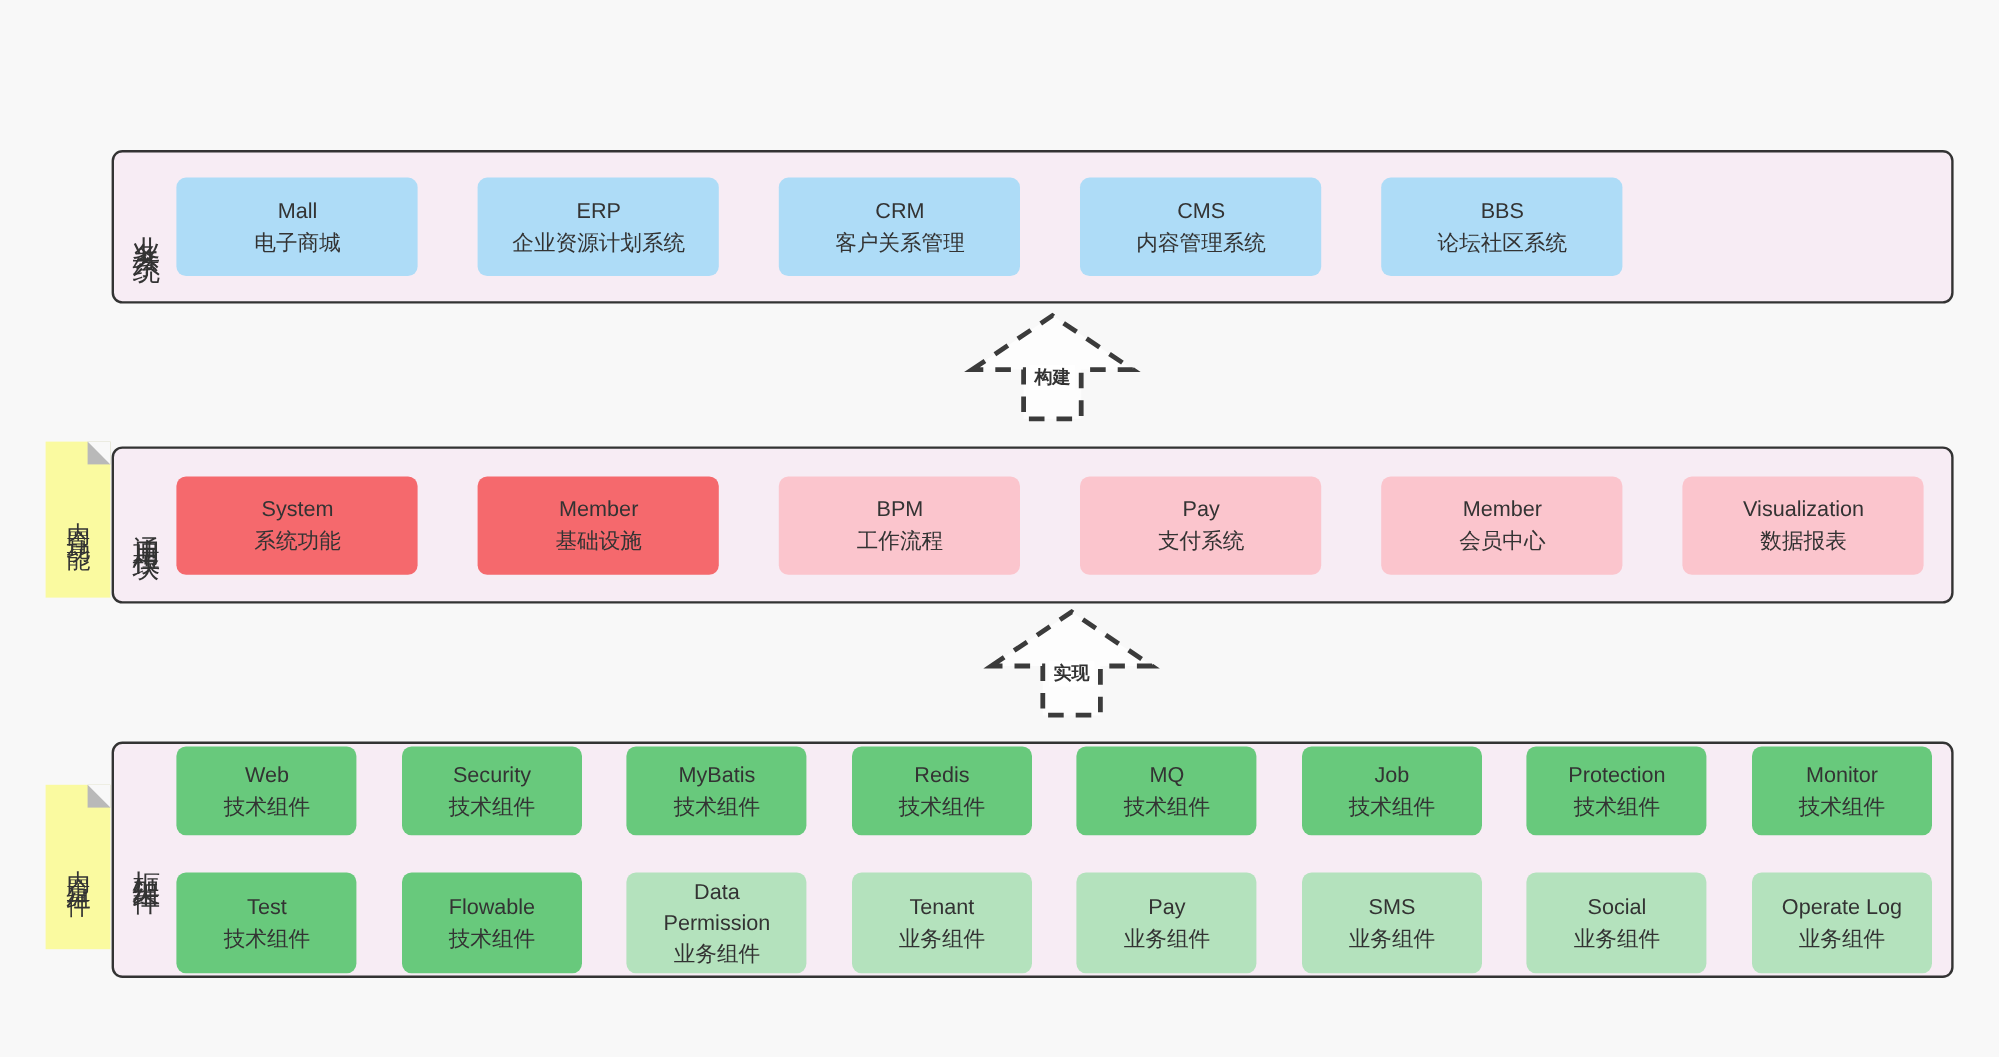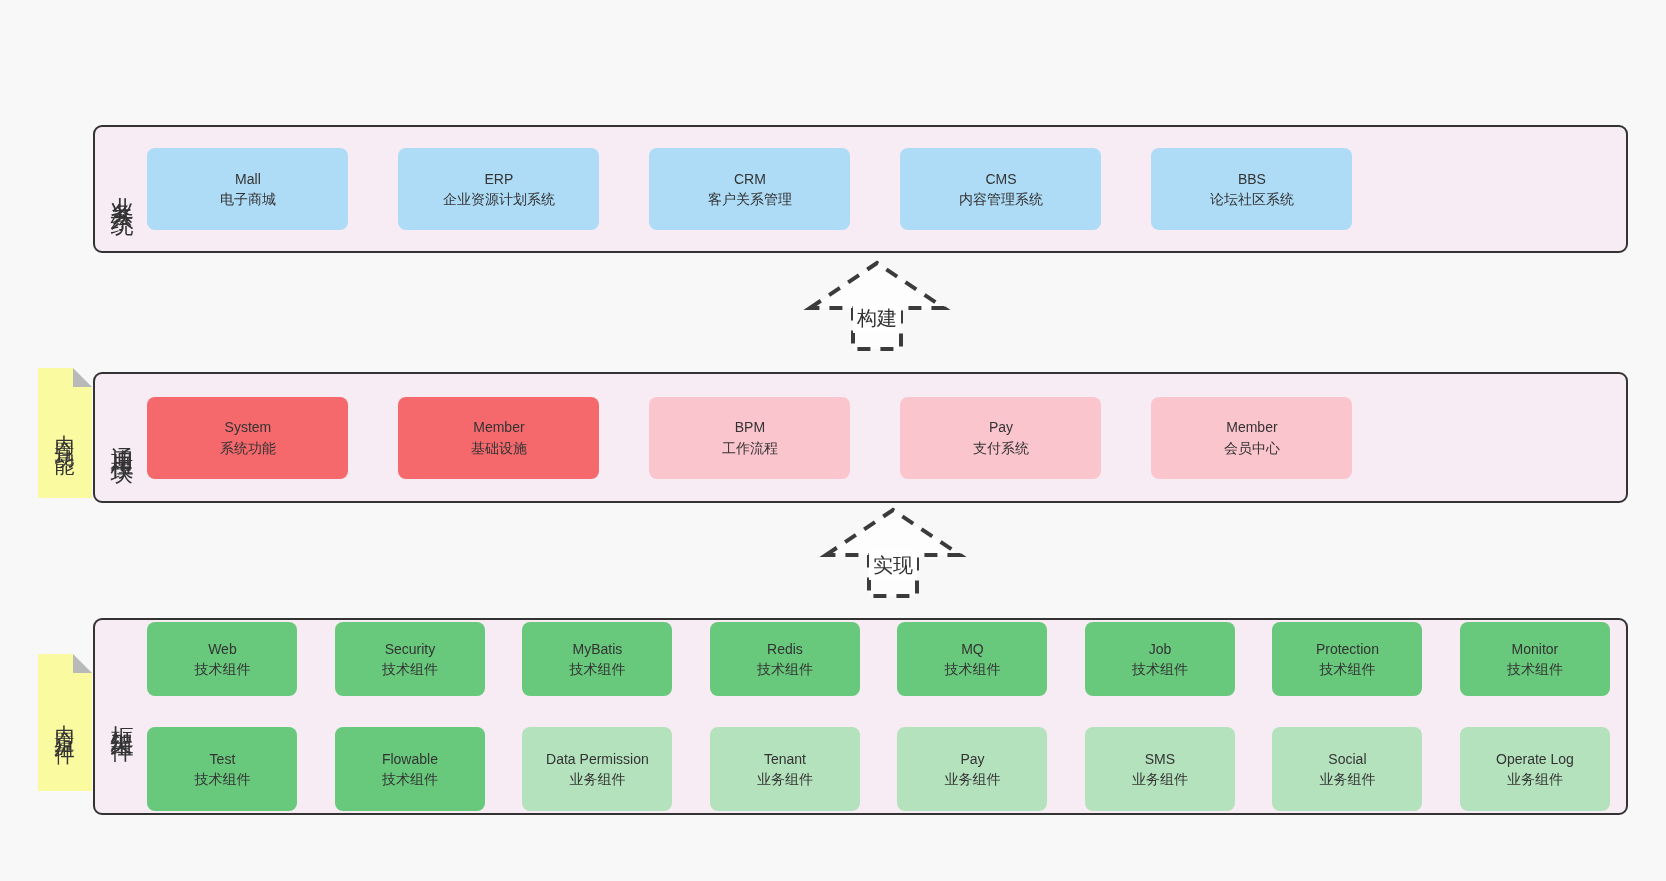--- a/index.html
+++ b/index.html
@@ -25,21 +25,21 @@
     font-size:23px; line-height:1.15; letter-spacing:5px;
     color:var(--text,#333);
   }
   .rows { flex:1; display:flex; flex-direction:column; gap:31px; padding-right:16px; justify-content:center; }
   .row { display:flex; gap:50px; }
   .band-3 .row { gap:0; justify-content:space-between; }
   .box {
     flex:none; box-sizing:border-box;
     display:flex; flex-direction:column; align-items:center; justify-content:center;
     text-align:center; border-radius:8px;
-    font-size:14px; line-height:1.45; padding:2px 12px;
+    font-size:18px; line-height:1.45; padding:2px 12px;
     color:var(--text,#333);
   }
   .band-1 .box, .band-2 .box { width:201px; height:82px; }
   .band-3 .r1 .box { width:150px; height:74px; }
   .band-3 .r2 .box { width:150px; height:84px; }
   .c-blue        { background:var(--blue,#aedcf7); }
   .c-red         { background:var(--red,#f5696d); }
   .c-pink        { background:var(--pink,#fbc5cd); }
   .c-green       { background:var(--green,#68c97c); }
   .c-green_light { background:var(--green-light,#b4e2bd); }
@@ -59,22 +59,23 @@
     writing-mode:vertical-lr; text-orientation:upright;
     font-size:20px; line-height:1; letter-spacing:7px;
     color:var(--text,#333);
   }
   .arrow { position:absolute; width:150px; height:95px; }
   .arrow-1 { left:802px; top:258px; }
   .arrow-2 { left:818px; top:505px; }
   .arrow svg { display:block; }
   .arrow-label {
     position:absolute; left:50%; top:46px; transform:translateX(-50%);
-    background:#ffffff; padding:1px 4px; font-size:20px; white-space:nowrap;
-    color:var(--text,#333);
+    background:#ffffff; padding:1px 4px; font-size:15px; white-space:nowrap;
+    color:var(--text,#333);
+    font-weight:bold;
   }
 </style>
 </head>
 <body>
 
 <div class="page">
 
   <div class="band band-1">
       <div class="band-label">业务系统</div>
       <div class="rows">
@@ -127,20 +128,24 @@
             <div class="box-subtitle">工作流程</div>
           </div>
           <div class="box c-pink">
             <div class="box-title">Pay</div>
             <div class="box-subtitle">支付系统</div>
           </div>
           <div class="box c-pink">
             <div class="box-title">Member</div>
             <div class="box-subtitle">会员中心</div>
           </div>
+          <div class="box c-pink">
+            <div class="box-title">Visualization</div>
+            <div class="box-subtitle">数据报表</div>
+          </div>
         </div>
       </div>
     </div>
 
   <div class="arrow arrow-2">
     <svg viewBox="0 0 150 95" width="150" height="95">
       <path d="M8,50 L75,5 L142,50 L99,50 L99,91 L51,91 L51,50 Z" fill="#fdfdfd" stroke="#3b3b3b" stroke-width="4" stroke-dasharray="13 10" stroke-linejoin="miter"></path>
     </svg>
     <span class="arrow-label">实现</span>
   </div>

